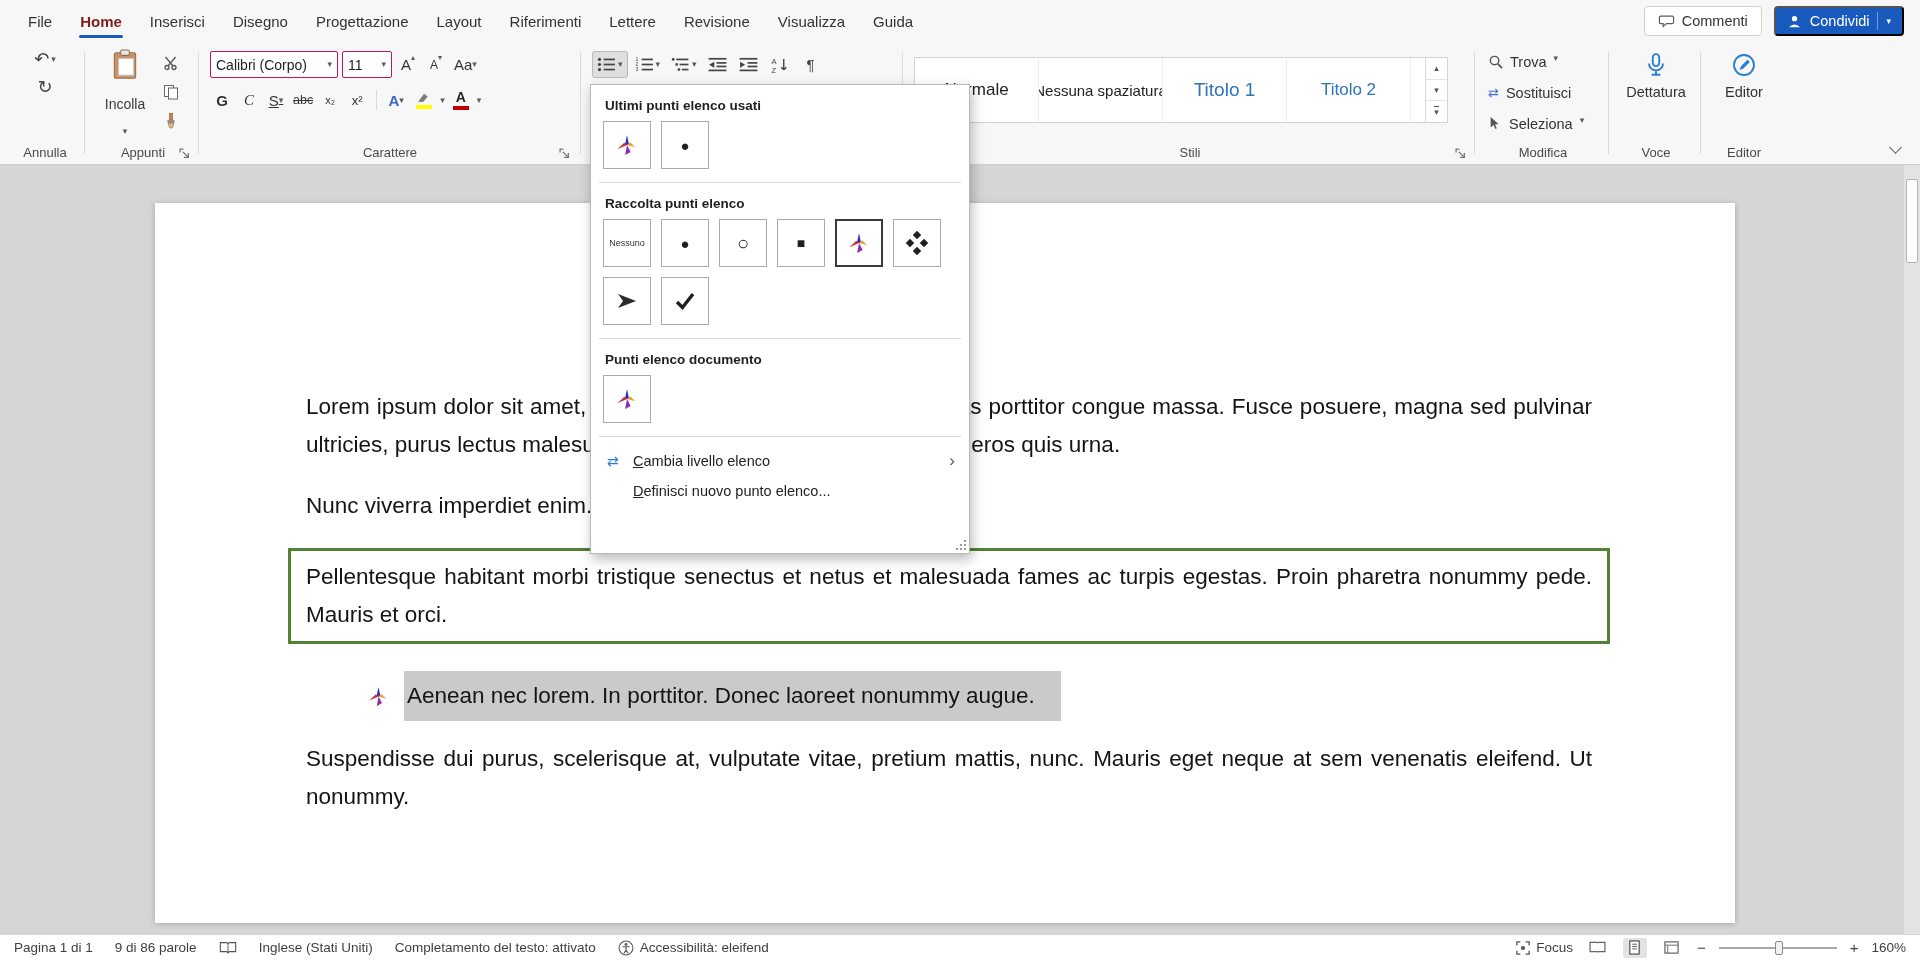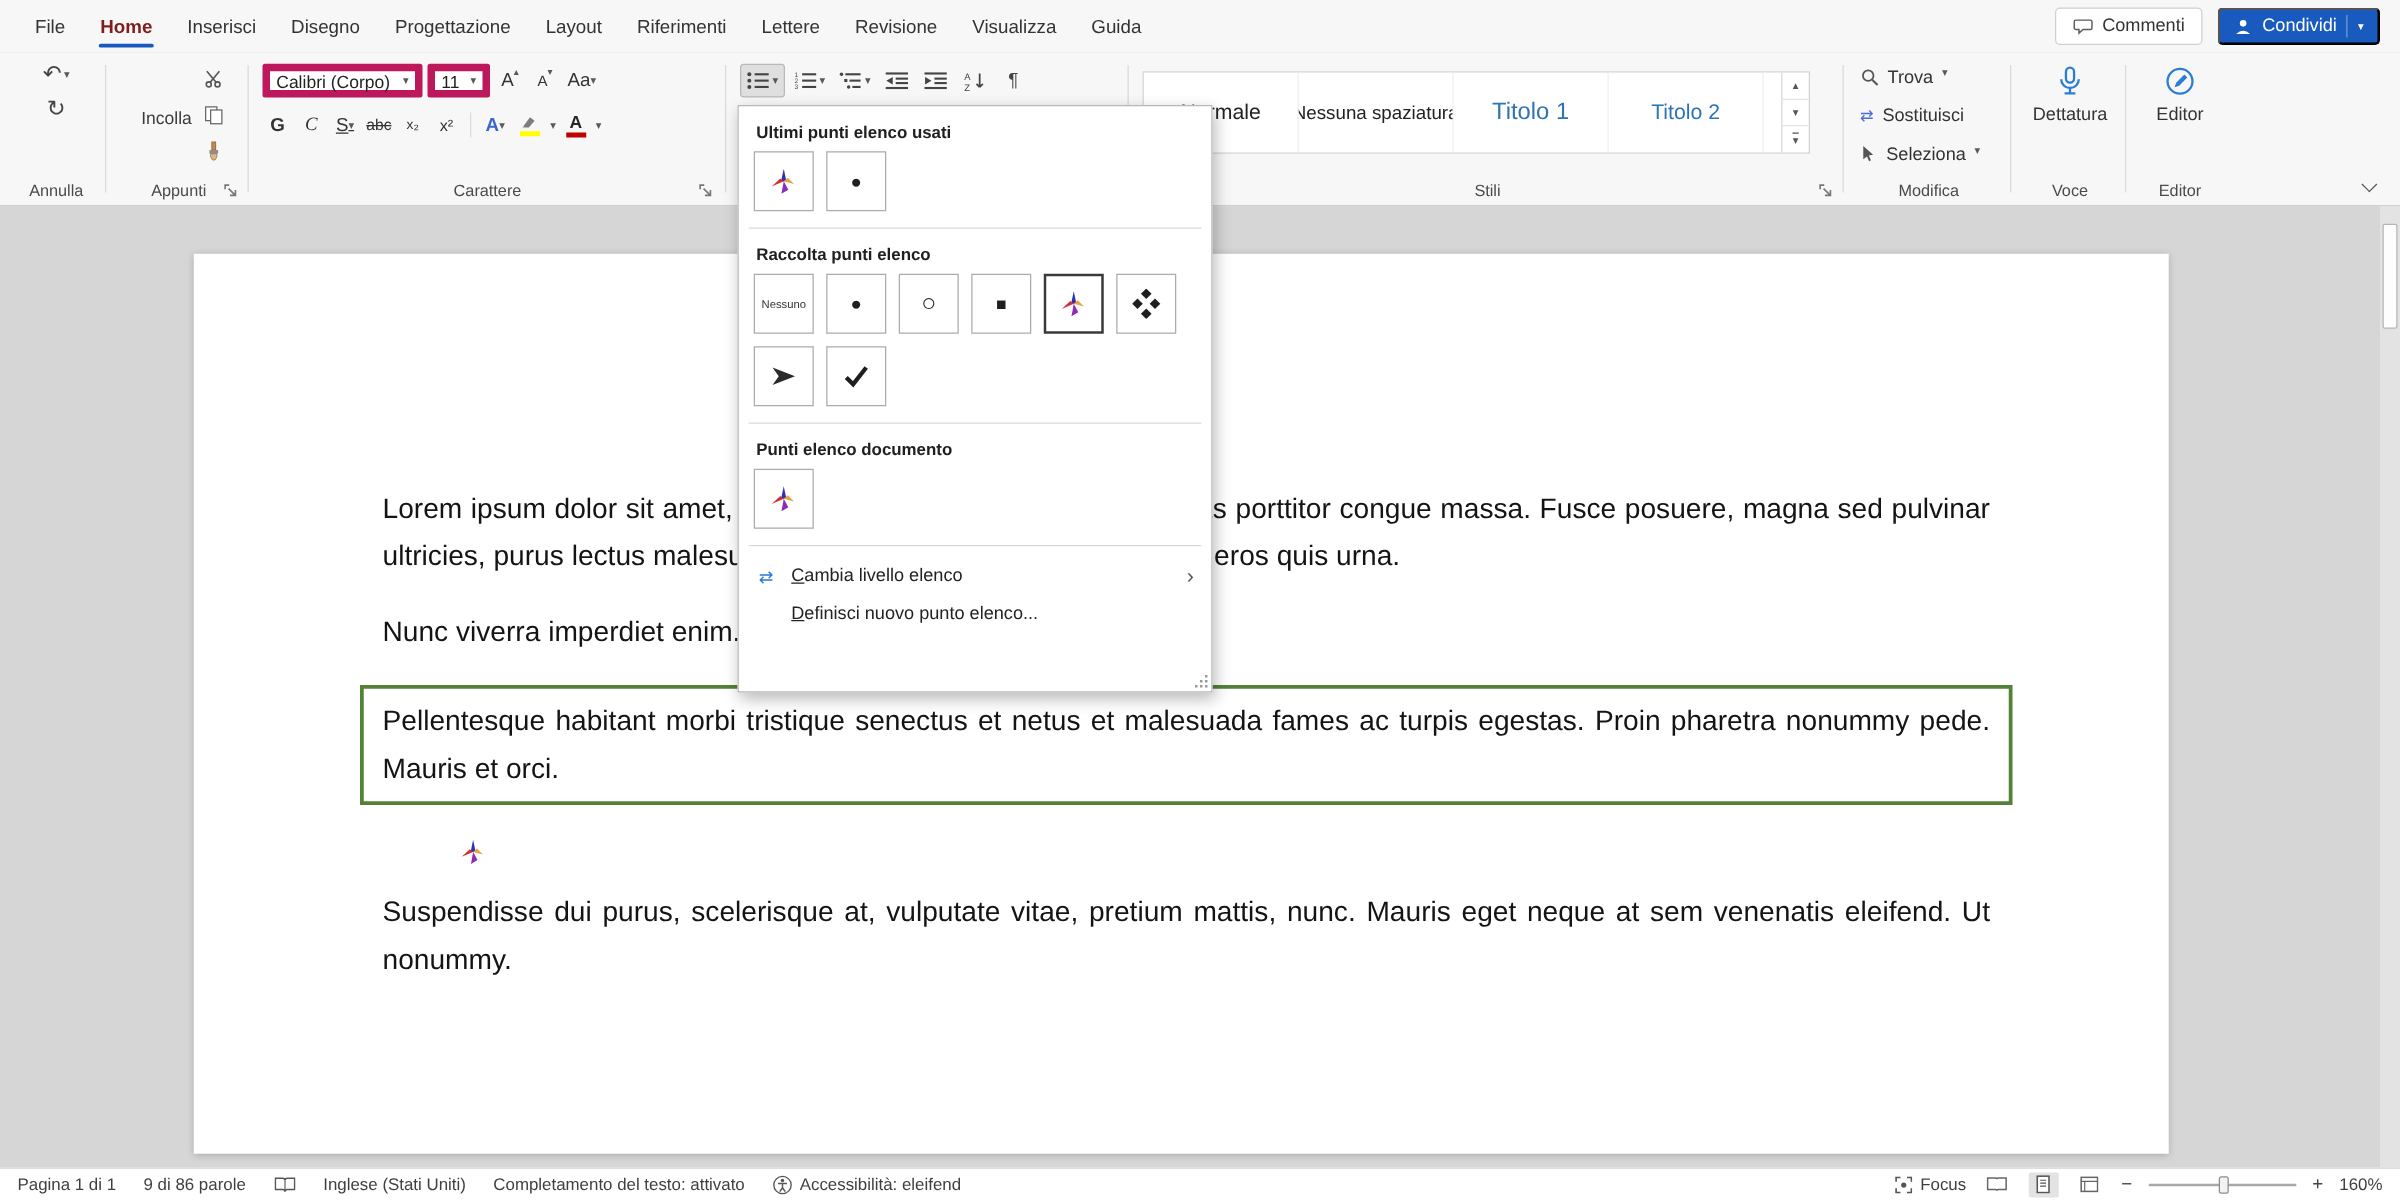--- a/index.html
+++ b/index.html
@@ -28,30 +28,30 @@
   .chev{font-size:9px;color:#595959;line-height:1;}
   .mini{font-size:8px;color:#595959;line-height:1;align-self:flex-start;margin-top:2px;}
   .vr{width:1px;height:20px;background:#dcdcdc;margin:0 4px;align-self:center;}
 
   
   .grp-annulla{left:10px;width:70px;display:flex;flex-direction:column;align-items:center;padding-top:8px;gap:10px;}
   .u-glyph{font-size:18px;color:#444;line-height:1;}
 
   
   .grp-appunti{left:92px;width:102px;}
-  .paste-big{position:absolute;left:6px;top:7px;width:54px;height:90px;display:flex;flex-direction:row;align-items:center;gap:15px;border-radius:3px;}
+  .paste-big{position:absolute;left:6px;top:7px;width:54px;height:90px;display:flex;flex-direction:column;align-items:center;gap:15px;border-radius:3px;}
   .paste-big .plabel{font-size:14px;color:#3b3b3b;}
   .mini-col{position:absolute;left:66px;top:10px;display:flex;flex-direction:column;gap:7px;}
   .mini-col .rbtn{width:26px;height:22px;}
 
   
   .grp-carattere{left:206px;width:368px;}
   .char-row1{position:absolute;left:4px;top:9px;display:flex;align-items:center;gap:4px;}
   .char-row2{position:absolute;left:4px;top:45px;display:flex;align-items:center;gap:3px;}
-  .combo{display:flex;align-items:center;justify-content:space-between;height:27px;background:#fff;border:6px solid #be185d;border-radius:2px;padding:0 5px;font-size:14px;color:#222;}
+  .combo{display:flex;align-items:center;justify-content:space-between;height:27px;background:#fff;border:1px solid #be185d;border-radius:2px;padding:0 5px;font-size:14px;color:#222;}
   .combo.font{width:128px;}
   .combo.size{width:50px;}
   .fbtn{min-width:24px;height:26px;display:inline-flex;align-items:center;justify-content:center;font-size:15px;color:#333;border-radius:3px;padding:0 2px;}
   .fbtn .ltr{line-height:1;}
   .colorbtn{display:inline-flex;flex-direction:column;align-items:center;justify-content:center;height:26px;min-width:26px;gap:2px;border-radius:3px;}
   .cbar{width:16px;height:4px;}
 
   
   .grp-paragrafo{left:588px;width:308px;}
   .par-row1{position:absolute;left:4px;top:9px;display:flex;align-items:center;gap:3px;}
@@ -562,20 +562,21 @@
     <div class="pagecontent">
       <p class="para">Lorem ipsum dolor sit amet, consectetuer adipiscing elit. Maecenas porttitor congue massa. Fusce posuere, magna sed pulvinar ultricies, purus lectus malesuada libero, sit amet commodo magna eros quis urna.</p>
       <p class="para">Nunc viverra imperdiet enim. Fusce est. Vivamus a tellus.</p>
       <div class="green-box">
         <p class="para">Pellentesque habitant morbi tristique senectus et netus et malesuada fames ac turpis egestas. Proin pharetra nonummy pede. Mauris et orci.</p>
       </div>
       <div class="bullet-row">
         <svg class="doc-star">
             <use href="#i-star"></use>
           </svg>
+        <span class="selected-text">Aenean nec lorem. In porttitor. Donec laoreet nonummy augue.</span>
       </div>
       <p class="para">Suspendisse dui purus, scelerisque at, vulputate vitae, pretium mattis, nunc. Mauris eget neque at sem venenatis eleifend. Ut nonummy.</p>
     </div>
   </div>
   <div class="vscroll">
     <div class="vthumb"></div>
   </div>
 </main>
 
 <footer class="statusbar">

